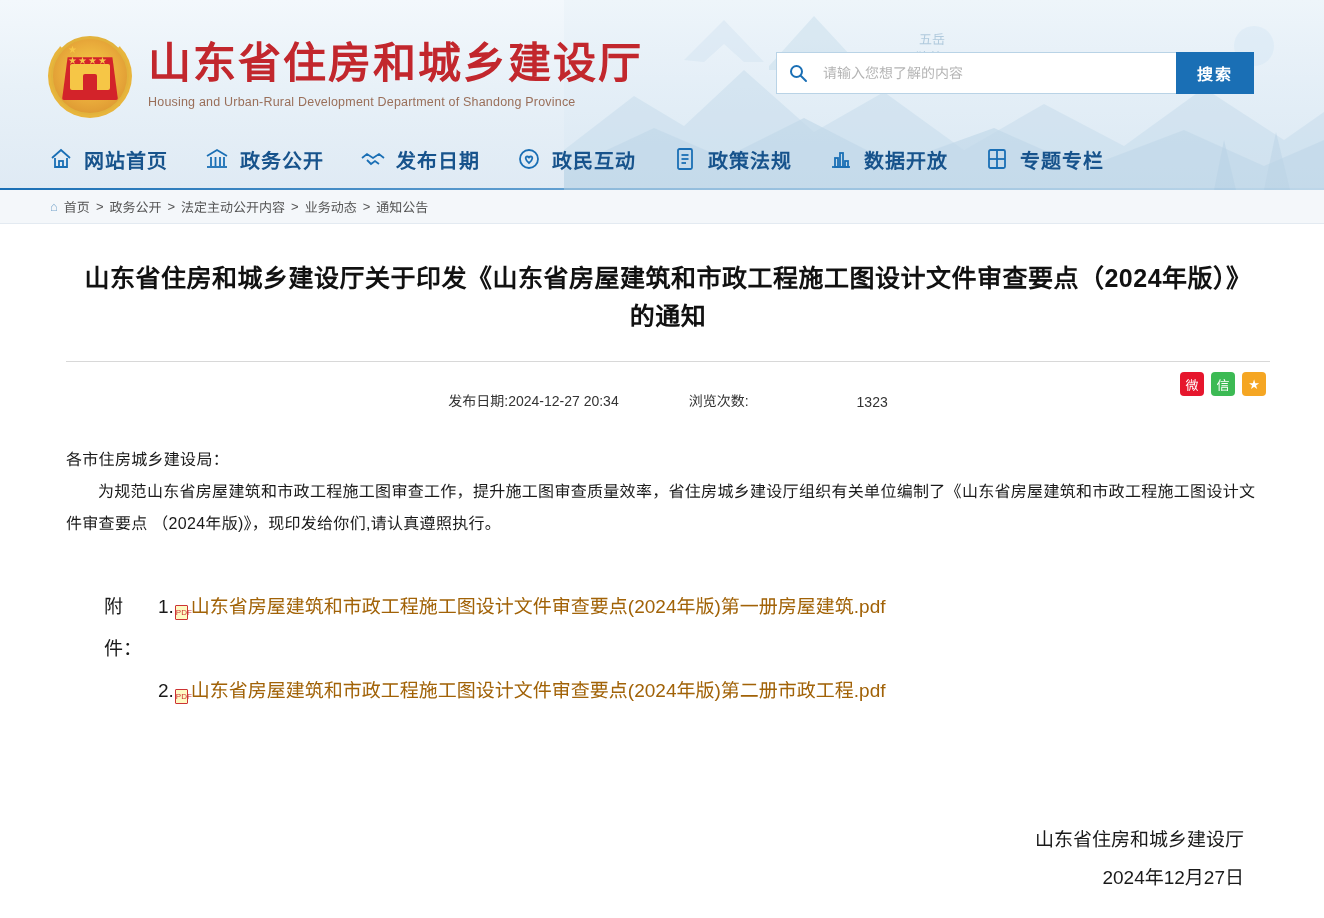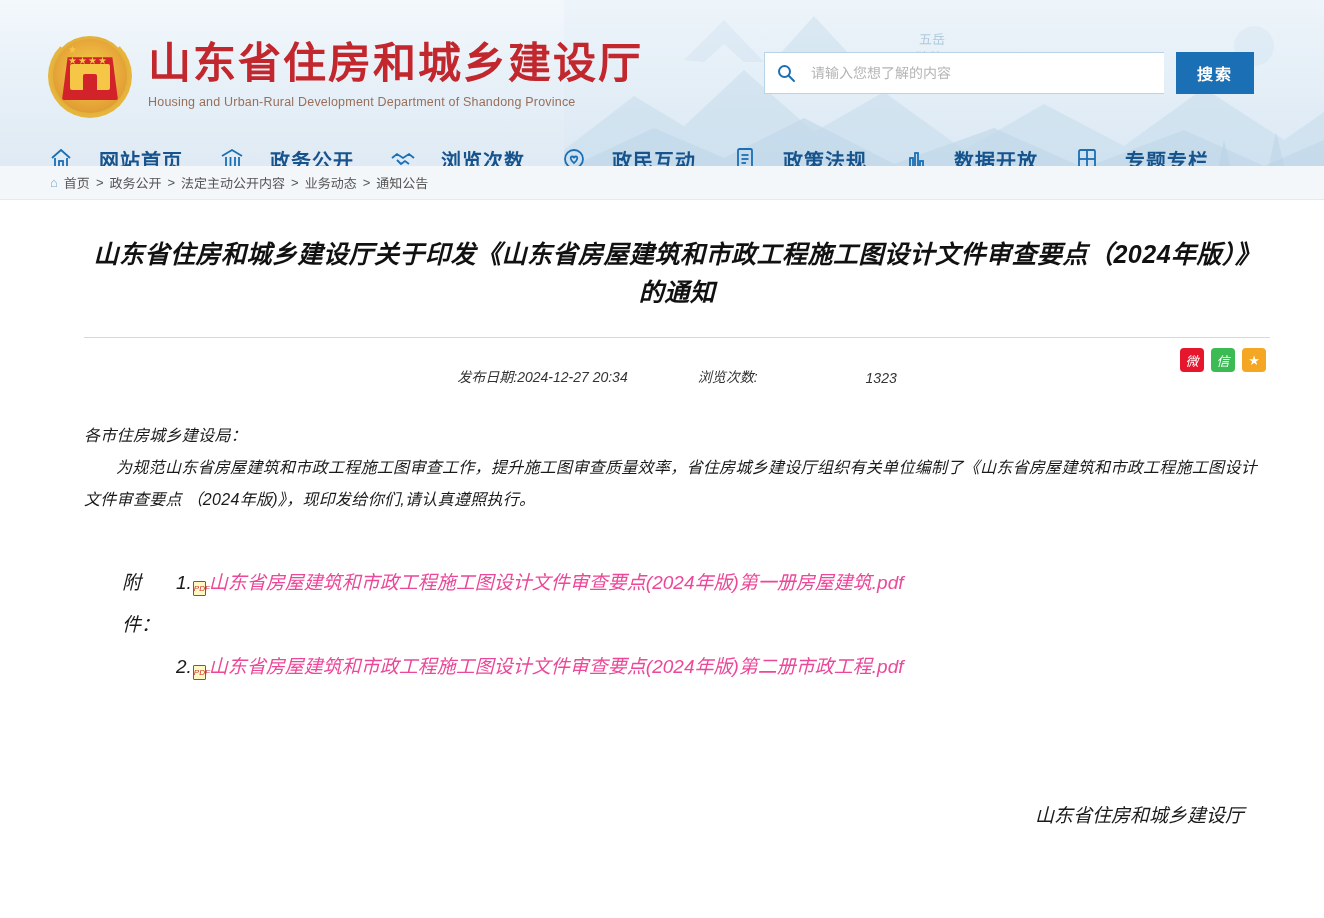--- a/index.html
+++ b/index.html
@@ -7,21 +7,21 @@
     margin: 0; padding: 0;
     width: 1324px; height: 918px;
     font-family: "Liberation Sans", "DejaVu Sans", sans-serif;
     background: #ffffff;
     overflow: hidden;
   }
 
   
   .site-header {
     position: relative;
-    height: 166px;
+    height: 190px;
     background: linear-gradient(180deg, #f3f8fc 0%, #e8f1f8 45%, #dfeaf4 100%);
     overflow: hidden;
   }
   .header-art {
     position: absolute;
     right: 0; top: 0;
     width: 760px; height: 190px;
     opacity: .55;
     pointer-events: none;
   }
@@ -90,21 +90,20 @@
     letter-spacing: .2px;
   }
 
   .search-wrap {
     position: absolute;
     right: 70px; top: 52px;
     display: flex;
     align-items: stretch;
     height: 42px;
     z-index: 5;
-    gap: 12px;
   }
   .search-box {
     width: 400px;
     background: #fff;
     border: 1px solid #b9d3e6;
     border-right: none;
     display: flex;
     align-items: center;
     padding: 0 10px;
   }
@@ -142,21 +141,21 @@
     position: relative;
     display: flex;
     align-items: center;
     height: 58px;
     padding-left: 46px;
     gap: 34px;
   }
   .nav-item {
     display: flex;
     align-items: center;
-    gap: 23px;
+    gap: 8px;
     cursor: pointer;
     white-space: nowrap;
   }
   .nav-item .nicon {
     width: 30px; height: 30px;
     color: #1a6fb5;
     display: flex; align-items: center; justify-content: center;
   }
   .nav-item .nlabel {
     font-size: 20px;
@@ -179,22 +178,21 @@
     padding-left: 50px;
     font-size: 13px;
     color: #555;
     gap: 6px;
   }
   .breadcrumb .home-icon { color: #7aa7cc; font-size: 13px; }
   .breadcrumb a { color: #555; text-decoration: none; }
 
   
   .article {
-    padding: 36px 54px 0 84px;
-    font-style: italic;
+    padding: 36px 54px 0 66px;
   }
   .art-title {
     font-size: 25px;
     font-weight: bold;
     color: #111;
     text-align: center;
     line-height: 1.5;
     letter-spacing: .5px;
     padding: 0 8px;
   }
@@ -262,21 +260,21 @@
     font-size: 8px;
     line-height: 13px;
     text-align: center;
     margin: 0 3px 0 1px;
     position: relative;
     top: 2px;
     border-radius: 1px;
     font-family: "Liberation Sans", sans-serif;
   }
   .att-link {
-    color: #ec4899;
+    color: #a16207;
     text-decoration: none;
     cursor: pointer;
   }
 
   .signature {
     margin-top: 110px;
     text-align: right;
     font-size: 19px;
     line-height: 2;
     color: #1a1a1a;
@@ -358,21 +356,21 @@
       </span>
       <span class="nlabel">政务公开</span>
     </div>
     <div class="nav-item">
       <span class="nicon">
         <svg width="28" height="26" viewBox="0 0 28 26" fill="none" stroke="currentColor" stroke-width="1.8">
           <path d="M3 12 L8 8 L14 12 L20 8 L25 12"></path>
             <path d="M8 14 L12 18 L16 15 L20 18"></path>
         </svg>
       </span>
-      <span class="nlabel">浏览次数</span>
+      <span class="nlabel">发布日期</span>
     </div>
     <div class="nav-item">
       <span class="nicon">
         <svg width="26" height="26" viewBox="0 0 26 26" fill="none" stroke="currentColor" stroke-width="1.8">
           <circle cx="13" cy="13" r="9"></circle>
           <path d="M13 17 C9 14 9 10.5 11.2 10.5 C12.2 10.5 13 11.5 13 11.5 C13 11.5 13.8 10.5 14.8 10.5 C17 10.5 17 14 13 17 Z"></path>
         </svg>
       </span>
       <span class="nlabel">政民互动</span>
     </div>
@@ -458,14 +456,15 @@
     <div class="att-row">
       <span class="att-label"></span>
       <span class="att-num">2.</span>
       <span class="pdf-icon">PDF</span>
       <a class="att-link" href="#">山东省房屋建筑和市政工程施工图设计文件审查要点(2024年版)第二册市政工程.pdf</a>
     </div>
   </div>
 
   <div class="signature">
     <div>山东省住房和城乡建设厅</div>
+    <div>2024年12月27日</div>
   </div>
 </div>
 
 </body></html>

